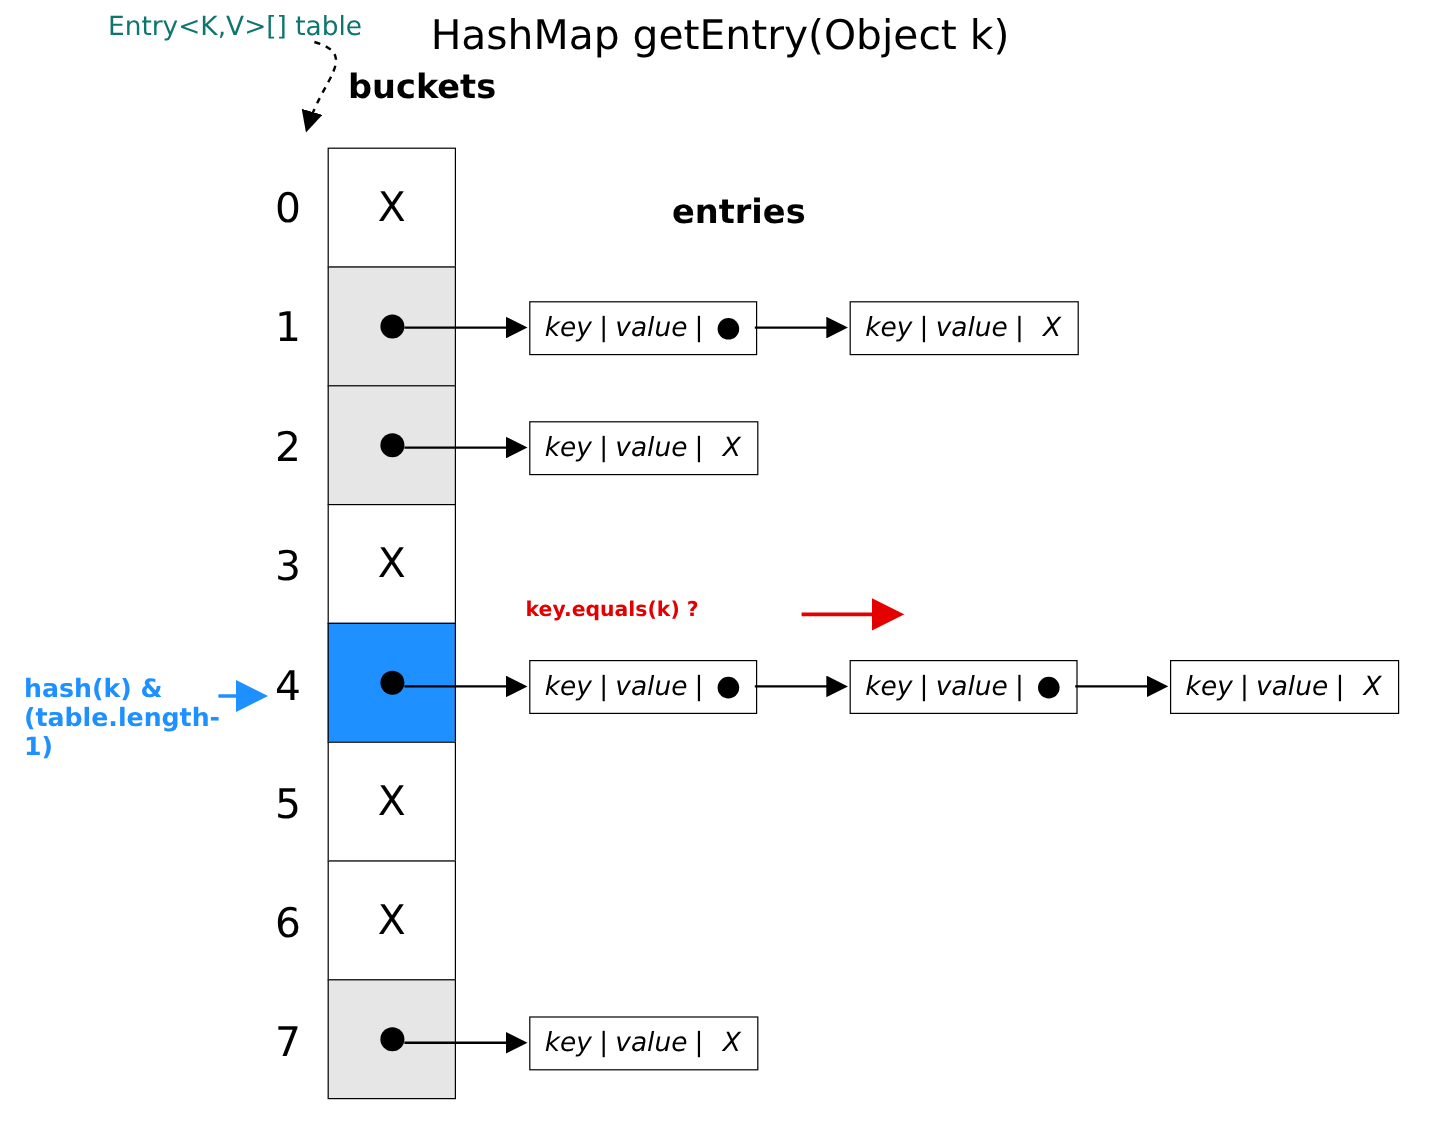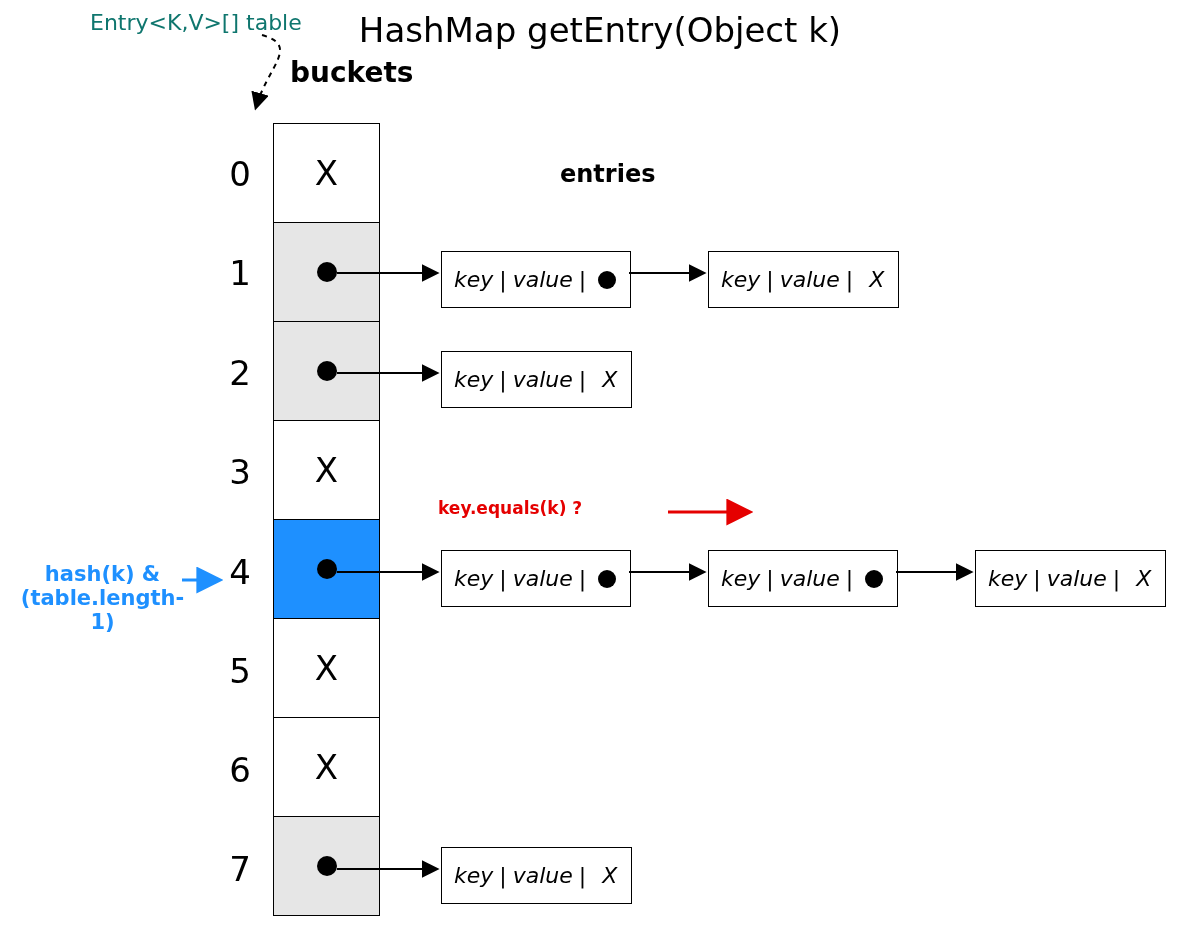--- a/index.html
+++ b/index.html
@@ -36,30 +36,29 @@
     top: 56px;
     left: 290px;
     font-size: 28px;
     font-weight: 700;
     color: #000;
   }
   .entries-label {
     position: absolute;
     top: 160px;
     left: 560px;
-    font-size: 24px;
+    font-size: 28px;
     font-weight: 700;
     color: #000;
   }
   .hash-label {
     position: absolute;
     top: 562px;
     left: 20px;
     width: 165px;
-    text-align: center;
     font-size: 21px;
     font-weight: 700;
     color: #1e90ff;
     line-height: 1.15;
   }
   .key-equals-label {
     position: absolute;
     top: 498px;
     left: 438px;
     font-size: 17px;
@@ -101,21 +100,21 @@
     border-radius: 50%;
     display: inline-block;
   }
   
   .entry {
     position: absolute;
     border: 1px solid #000;
     background: #fff;
     display: flex;
     align-items: center;
-    height: 57px;
+    height: 45px;
     padding: 0 8px 0 12px;
     font-style: italic;
     font-size: 22px;
     white-space: nowrap;
   }
   .entry .sep {
     font-style: normal;
     padding: 0 6px;
   }
   .entry .tail {

